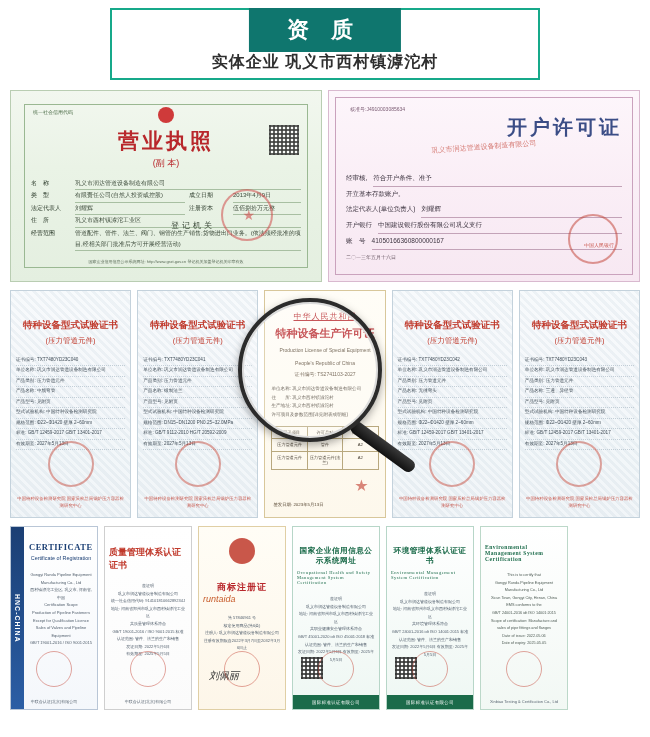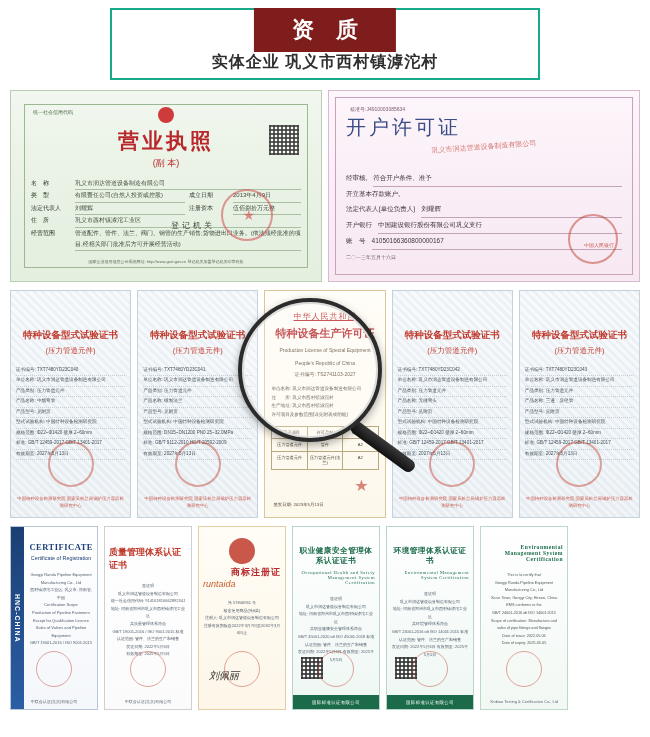--- a/index.html
+++ b/index.html
@@ -49,25 +49,25 @@
     top: 36px;
     height: 36px;
     border: 2px solid #17a98a;
     border-top: none;
   }
   .title-box {
     position: absolute;
     left: 50%;
     top: 0px;
     transform: translateX(-50%);
-    background: #7f1d1d;
+    background: #0f766e;
     color: #fff;
     font-size: 22px;
     letter-spacing: 8px;
-    padding: 7px 30px 7px 38px;
+    padding: 7px 40px 7px 38px;
     font-weight: bold;
     white-space: nowrap;
   }
   .subtitle {
     position: absolute;
     left: 50%;
     top: 44px;
     transform: translateX(-50%);
     background: #fff;
     color: #2f2f2f;
@@ -211,23 +211,23 @@
     padding: 6px;
   }
   .bank-inner {
     border: 1px solid #caa2bd;
     height: 100%;
     box-sizing: border-box;
     position: relative;
     padding: 6px 10px;
   }
   .bank-title {
-    text-align: left;
+    text-align: right;
     font-size: 20px;
-    font-weight: normal;
+    font-weight: bold;
     color: #3b4d86;
     letter-spacing: 3px;
     margin-top: 10px;
     font-family: "Liberation Serif", serif;
   }
   .bank-code {
     position: absolute;
     left: 14px; top: 8px;
     font-size: 5px;
     color: #7a5a72;
@@ -278,21 +278,21 @@
     margin-top: 4px;
     position: relative;
   }
   .cert-se {
     width: 124px;
     height: 228px;
     background:
       repeating-linear-gradient(45deg, rgba(190,205,215,.16) 0 3px, rgba(255,255,255,.16) 3px 6px),
       linear-gradient(180deg,#f6f9fb 0%, #eef3f7 100%);
     border: 1px solid #c4d2dc;
-    padding: 16px 5px;
+    padding: 6px 5px;
   }
   .se-head {
     text-align: center;
     color: #c0392b;
     font-weight: bold;
     font-size: 9.5px;
     line-height: 1.45;
     margin-top: 22px;
     font-family: "Liberation Serif", serif;
   }
@@ -456,21 +456,21 @@
     letter-spacing: 1px;
     writing-mode: vertical-rl;
     text-orientation: mixed;
     display: flex;
     align-items: center;
     justify-content: center;
     font-weight: bold;
   }
   .sys-1 .sys-content { margin-left: 14px; }
   .sys-title-en {
-    text-align: right;
+    text-align: left;
     font-size: 8.5px;
     font-weight: bold;
     color: #1b3f74;
     letter-spacing: .5px;
     margin-top: 10px;
     font-family: "Liberation Serif", serif;
   }
   .sys-title-sub {
     text-align: center;
     font-size: 5.4px;
@@ -519,25 +519,25 @@
     border: 1px solid #e0cfa5;
   }
   .tm-emblem {
     width: 26px; height: 26px;
     margin: 6px auto 0;
     border-radius: 50%;
     background: #c0392b;
     opacity: .85;
   }
   .tm-title {
-    text-align: right;
+    text-align: center;
     font-size: 9px;
     font-weight: bold;
     color: #b8272b;
-    margin-top: 2px;
+    margin-top: 17px;
     letter-spacing: 1px;
     font-family: "Liberation Serif", serif;
   }
   .tm-logo {
     text-align: left;
     font-size: 9px;
     color: #c75b2a;
     font-style: italic;
   }
   .tm-sign {
@@ -858,21 +858,21 @@
         <div>第 57846961 号</div>
         <div>核定使用商品(第6类)</div>
         <div>注册人: 巩义市润达管道设备制造有限公司</div>
         <div>注册有效期限自2022年3月7日至2032年3月6日止</div>
       </div>
       <div class="tm-sign">刘佩丽</div>
       <div class="sys-seal"></div>
     </div>
 
     <div class="cert cert-sys sys-green sys-4">
-      <div class="sys-title-cn">职业健康安全管理体系认证证书</div>
+      <div class="sys-title-cn">国家企业信用信息公示系统网址</div>
       <div class="sys-title-en">Occupational Health and Safety Management System Certification</div>
       <div class="sys-lines">
         <div>兹证明</div>
         <div>巩义市润达管道设备制造有限公司</div>
         <div>地址: 河南省郑州市巩义市西村镇滹沱工业区</div>
         <div>其职业健康安全管理体系符合</div>
         <div>GB/T 45001-2020 idt ISO 45001:2018 标准</div>
         <div>认证范围: 管件、法兰的生产和销售</div>
         <div>发证日期: 2022年5月6日  有效期至: 2025年5月5日</div>
       </div>

